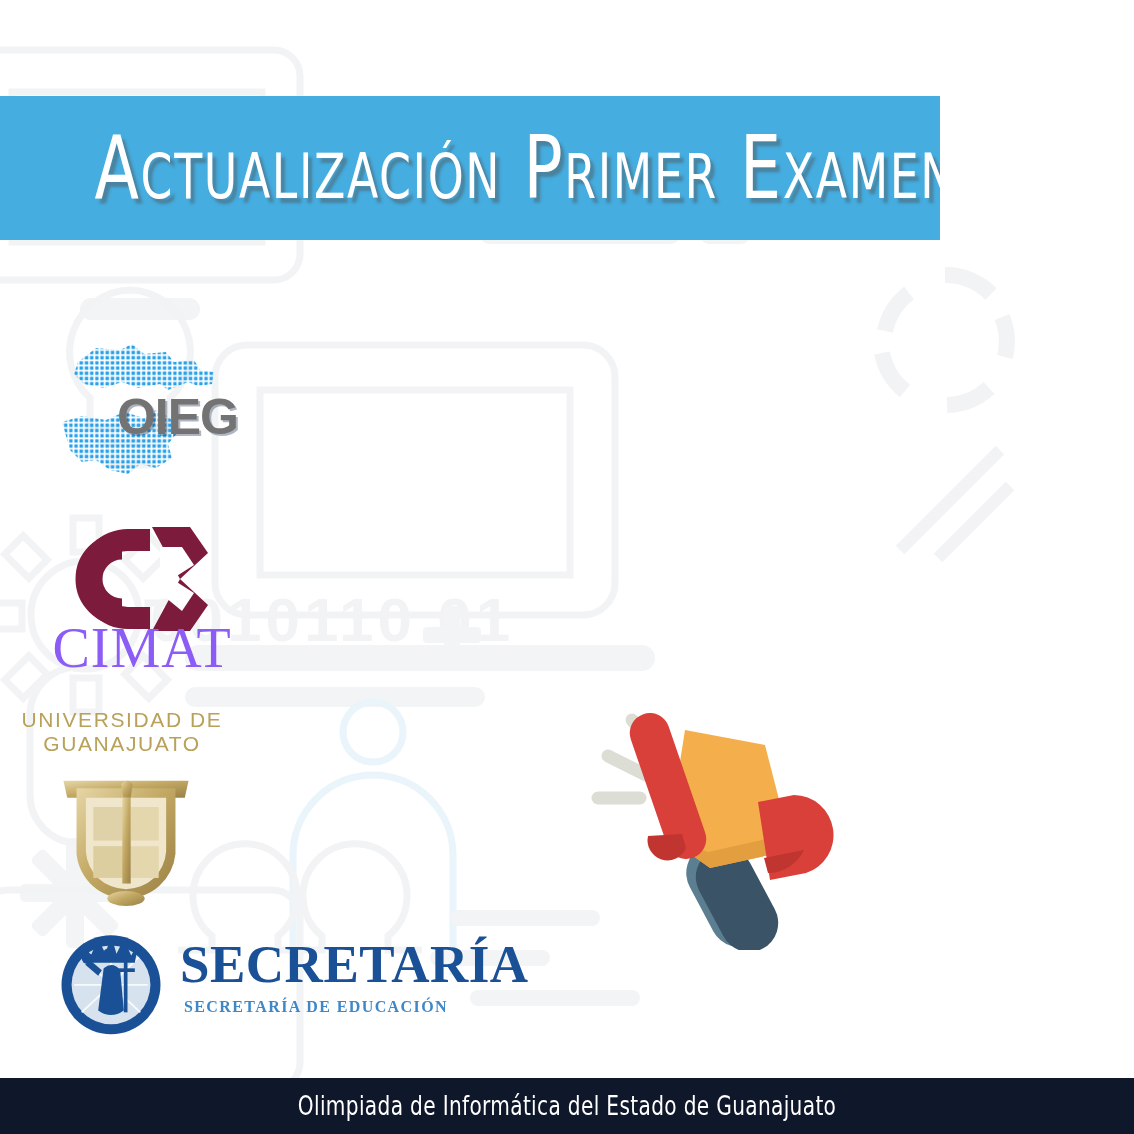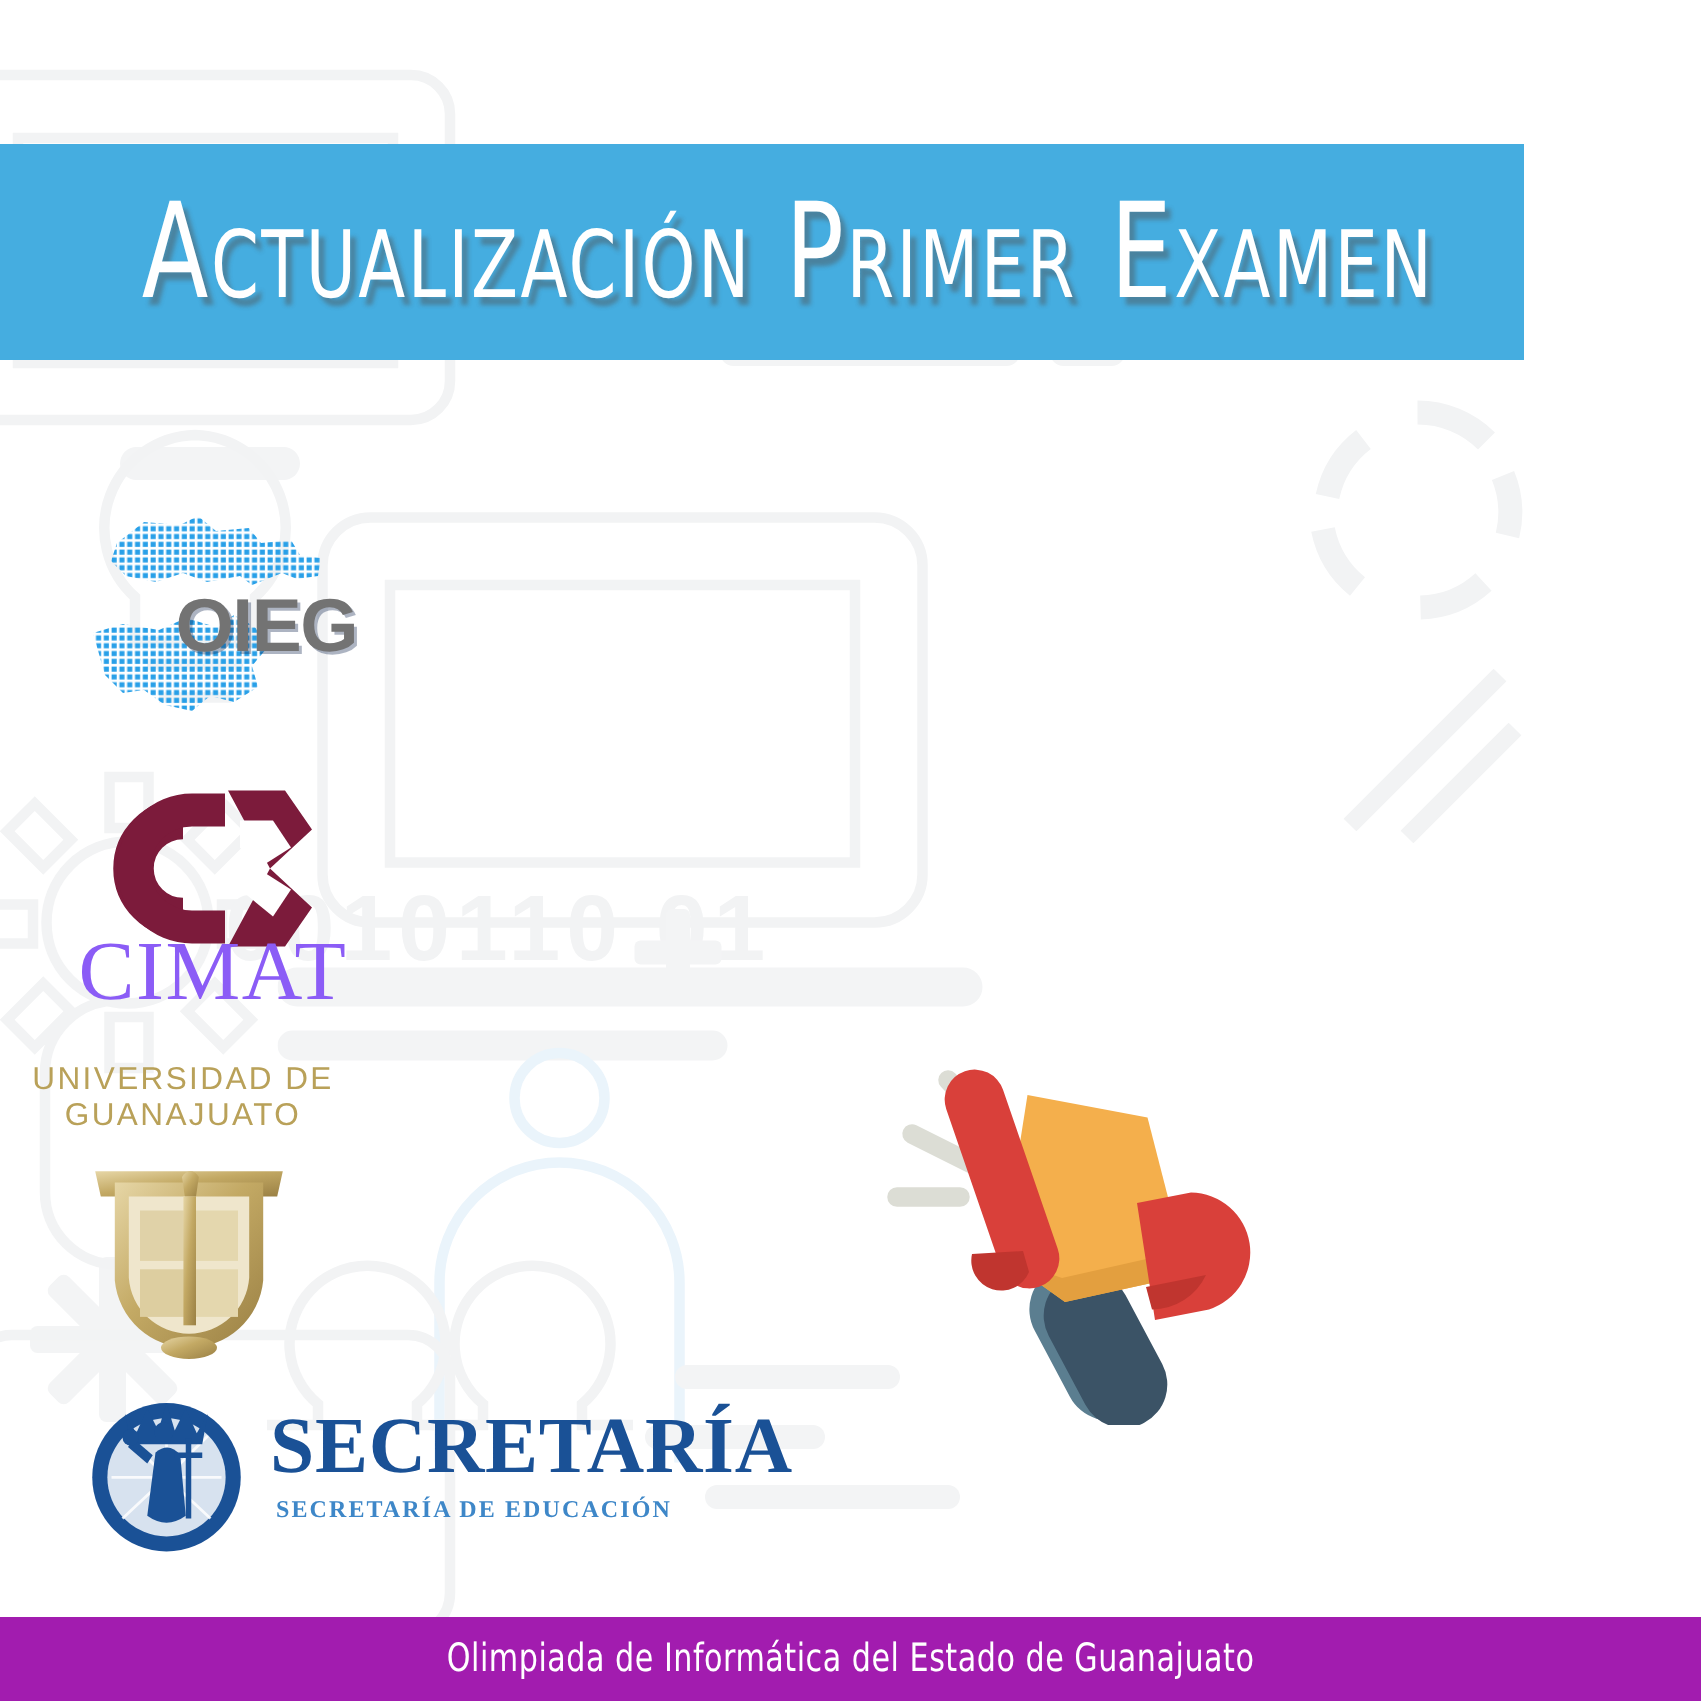--- a/index.html
+++ b/index.html
@@ -39,21 +39,21 @@
     font-family: "Liberation Sans", sans-serif;
     font-weight: 700;
     letter-spacing: 4px;
   }
 
   
   .banner {
     position: absolute;
     left: 0;
     top: 96px;
-    width: 1016px;
+    width: 940px;
     height: 144px;
     background: #45ADE0;
     overflow: hidden;
   }
   .banner-title {
     position: absolute;
     left: 0;
     right: 0;
     top: 50%;
     transform: translateY(-50%);
@@ -186,21 +186,21 @@
   .footnote-line1 { font-size: 23px; font-weight: 400; line-height: 1.4; }
   .footnote-line2 { font-size: 24px; font-weight: 700; line-height: 1.4; }
 
   
   .bottom-bar {
     position: absolute;
     left: 0;
     bottom: 0;
     width: 1134px;
     height: 56px;
-    background: #a21caf;
+    background: #0f172a;
     display: flex;
     align-items: center;
     justify-content: center;
   }
   .bottom-bar-text {
     color: #ffffff;
     font-family: "DejaVu Sans Condensed", "Liberation Sans Narrow", "Liberation Sans", sans-serif;
     font-size: 26px;
     font-stretch: condensed;
     letter-spacing: 0.4px;

